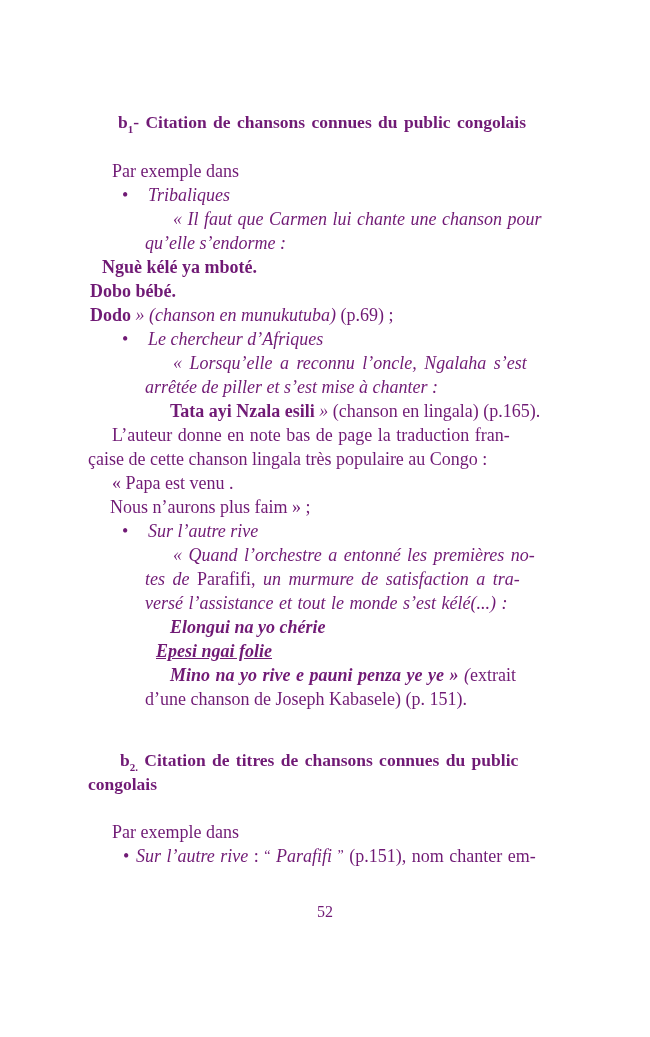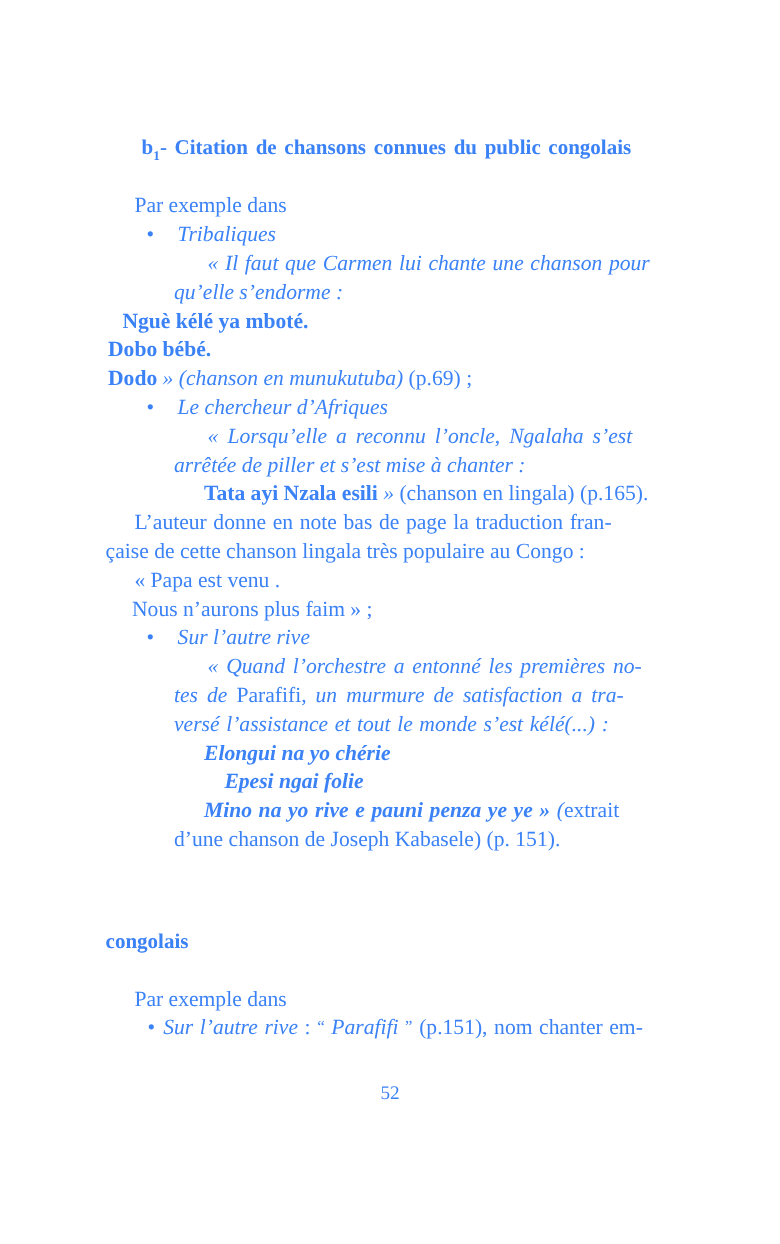--- a/index.html
+++ b/index.html
@@ -2,21 +2,21 @@
 <html><head>
 <meta charset="utf-8">
 <style>
   html,body{margin:0;padding:0;background:#e8e8e8;}
   .page{
     position:relative;
     width:650px;height:1037px;
     margin:0 auto;
     background:#ffffff;
     font-family:"Liberation Serif","DejaVu Serif",serif;
-    color:#3b82f6;
+    color:#701a75;
     overflow:hidden;
   }
   .line{
     position:absolute;
     font-size:18px;
     line-height:24px;
     white-space:nowrap;
   }
   .b{font-weight:bold;}
   .i{font-style:italic;}
@@ -81,27 +81,29 @@
 
   <div class="line ws3" style="left:145px;top:567px;"><span class="i">tes de</span>
 <span>Parafifi,</span>
 <span class="i">un murmure de satisfaction a tra-</span></div>
 
   <div class="line i ws2" style="left:173px;top:543px;">« Quand l’orchestre a entonné les premières no-</div>
 
   <div class="line i ws1" style="left:145px;top:591px;">versé l’assistance et tout le monde s’est kélé(...) :</div>
 
   <div class="line bi" style="left:170px;top:615px;">Elongui na yo chérie</div>
-  <div class="line bi" style="left:187px;top:639px;">Epesi ngai folie</div>
+  <div class="line bi" style="left:156px;top:639px;text-decoration:underline;">Epesi ngai folie</div>
 
   <div class="line ws1" style="left:170px;top:663px;"><span class="bi">Mino na yo rive e pauni penza ye ye »</span>
 <span class="i">(</span><span>extrait</span></div>
 
   <div class="line" style="left:145px;top:687px;">d’une chanson de Joseph Kabasele) (p. 151).</div>
 
+  <div class="line hd ws2" style="left:120px;top:748px;"><span>b</span><sub class="idx">2.</sub>
+<span>Citation de titres de chansons connues du  public</span></div>
   <div class="line hd" style="left:88px;top:772px;">congolais</div>
 
   <div class="line" style="left:112px;top:820px;">Par exemple dans</div>
 
   <div class="line ws1" style="left:123px;top:844px;"><span class="bullet tight">•</span><span class="i">Sur l’autre rive</span>
 <span>:</span>
 <span class="sq">“</span>
 <span class="i">Parafifi</span>
 <span class="sq">”</span>
 <span>(p.151), nom chanter em-</span></div>

